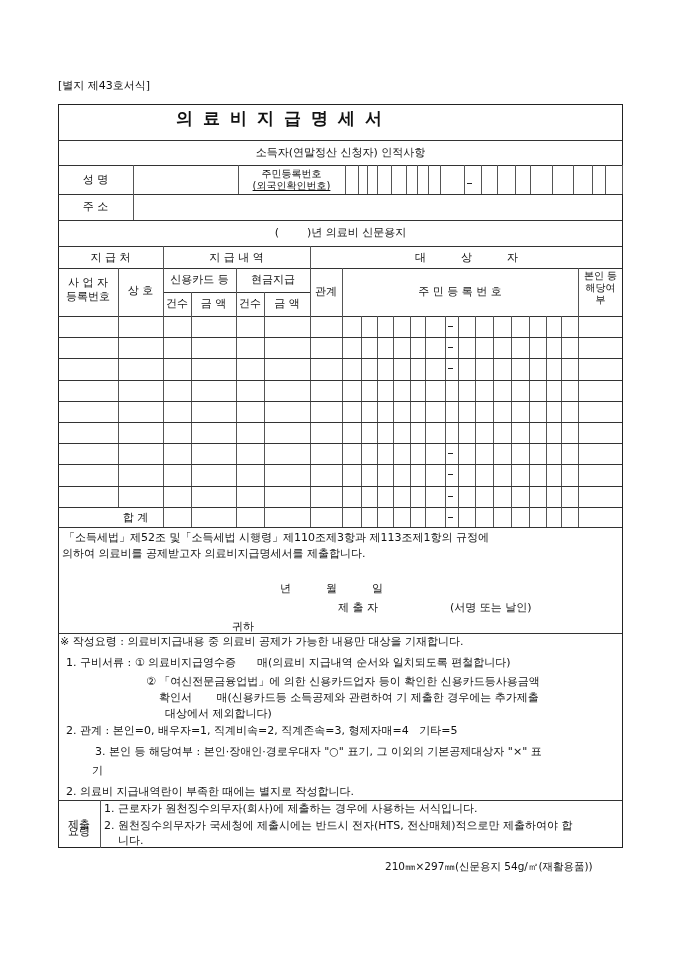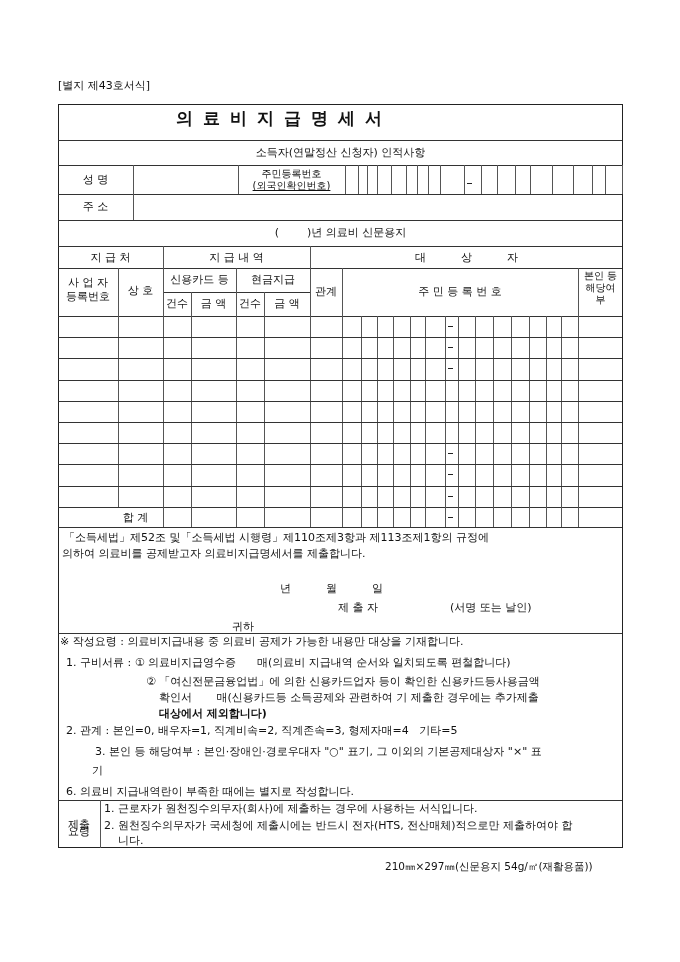--- a/index.html
+++ b/index.html
@@ -151,25 +151,25 @@
 <div class="para" style="left:62px;top:546px;width:555px;">의하여 의료비를 공제받고자 의료비지급명세서를 제출합니다.</div>
 <div class="t" style="left:280px;top:582px;white-space:pre;">년          월          일</div>
 <div class="t" style="left:318px;top:601px;margin-left:20px;">제 출 자</div>
 <div class="t" style="left:450px;top:601px;">(서명 또는 날인)</div>
 <div class="t" style="left:232px;top:620px;">귀하</div>
 
 <div class="para" style="left:60px;top:634px;">※ 작성요령 : 의료비지급내용 중 의료비 공제가 가능한 내용만 대상을 기재합니다.</div>
 <div class="para" style="left:66px;top:655px;white-space:pre;text-align:right;">1. 구비서류 : ① 의료비지급영수증      매(의료비 지급내역 순서와 일치되도록 편철합니다)</div>
 <div class="para" style="left:146px;top:674px;">② 「여신전문금융업법」에 의한 신용카드업자 등이 확인한 신용카드등사용금액</div>
 <div class="para" style="left:159px;top:690px;white-space:pre;">확인서       매(신용카드등 소득공제와 관련하여 기 제출한 경우에는 추가제출</div>
-<div class="para" style="left:159px;top:706px;font-weight:bold;">대상에서 제외합니다)</div>
+<div class="para" style="left:165px;top:706px;">대상에서 제외합니다)</div>
 <div class="para" style="left:66px;top:723px;white-space:pre;">2. 관계 : 본인=0, 배우자=1, 직계비속=2, 직계존속=3, 형제자매=4   기타=5</div>
 <div class="para" style="left:66px;top:744px;margin-left:29px;">3. 본인 등 해당여부 : 본인·장애인·경로우대자 "○" 표기, 그 이외의 기본공제대상자 "×" 표</div>
 <div class="para" style="left:92px;top:763px;">기</div>
-<div class="para" style="left:66px;top:784px;">6. 의료비 지급내역란이 부족한 때에는 별지로 작성합니다.</div>
+<div class="para" style="left:66px;top:784px;">2. 의료비 지급내역란이 부족한 때에는 별지로 작성합니다.</div>
 
 <div class="t c" style="left:58px;top:810px;width:42px;margin-top:8px;">제출</div>
 <div class="t c" style="left:58px;top:825px;width:42px;">요령</div>
 <div class="para" style="left:104px;top:801px;">1. 근로자가 원천징수의무자(회사)에 제출하는 경우에 사용하는 서식입니다.</div>
 <div class="para" style="left:104px;top:818px;">2. 원천징수의무자가 국세청에 제출시에는 반드시 전자(HTS, 전산매체)적으로만 제출하여야 합</div>
 <div class="para" style="left:118px;top:833px;">니다.</div>
 
 <div class="abs foot">210㎜×297㎜(신문용지 54g/㎡(재활용품))</div>
 
 </body></html>

